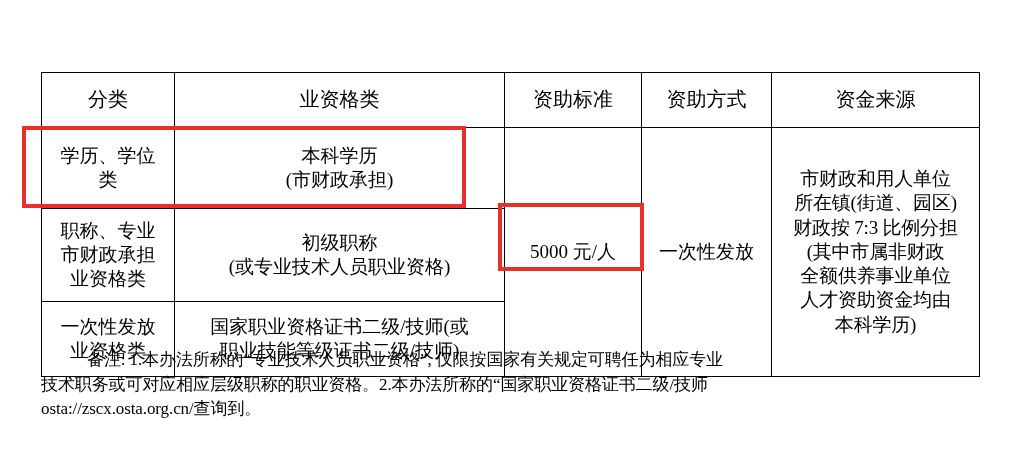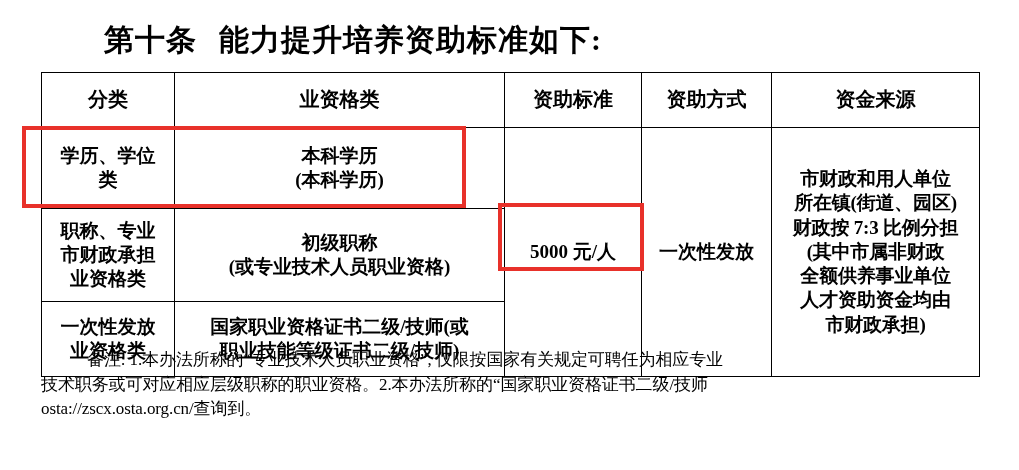--- a/index.html
+++ b/index.html
@@ -42,21 +42,21 @@
     top: 72px;
     width: 938px;
     border-collapse: collapse;
     table-layout: fixed;
   }
   table.main td, table.main th {
     border: 1px solid #000;
     text-align: center;
     vertical-align: middle;
     font-size: 19px;
-    font-weight: bold;
+    font-weight: normal;
     padding: 4px 3px;
     line-height: 1.28;
   }
   table.main thead td {
     height: 46px;
     font-size: 20px;
   }
   .col1 { width: 133px; }
   .col2 { width: 330px; }
   .col3 { width: 137px; }
@@ -131,23 +131,20 @@
   }
   .notes p.first {
     text-indent: 46px;
   }
 </style>
 </head>
 <body>
 
 <div class="page">
 
-  <div class="title">
-    <span class="art">第十条</span><span class="gap"></span><span>能力提升培养资助标准如下:</span>
-  </div>
 
   <table class="main">
     <colgroup>
       <col class="col1">
         <col class="col2">
         <col class="col3">
         <col class="col4">
         <col class="col5">
     </colgroup>
     <thead>
@@ -160,32 +157,32 @@
       </tr>
     </thead>
     <tbody>
       <tr class="row1">
         <td class="r1c1">
           <div>学历、学位</div>
           <div>类</div>
         </td>
         <td class="r1c2">
           <div>本科学历</div>
-          <div>(本科学历)</div>
+          <div>(市财政承担)</div>
         </td>
         <td class="amount" rowspan="3">5000 元/人</td>
         <td class="method" rowspan="3">一次性发放</td>
         <td class="source" rowspan="3">
           <div>市财政和用人单位</div>
           <div>所在镇(街道、园区)</div>
           <div>财政按 7:3 比例分担</div>
           <div>(其中市属非财政</div>
           <div>全额供养事业单位</div>
           <div>人才资助资金均由</div>
-          <div>市财政承担)</div>
+          <div>本科学历)</div>
         </td>
       </tr>
       <tr class="row2">
         <td class="r2c1">
           <div>职称、专业</div>
           <div>市财政承担</div>
           <div>业资格类</div>
         </td>
         <td class="r2c2">
           <div>初级职称</div>

